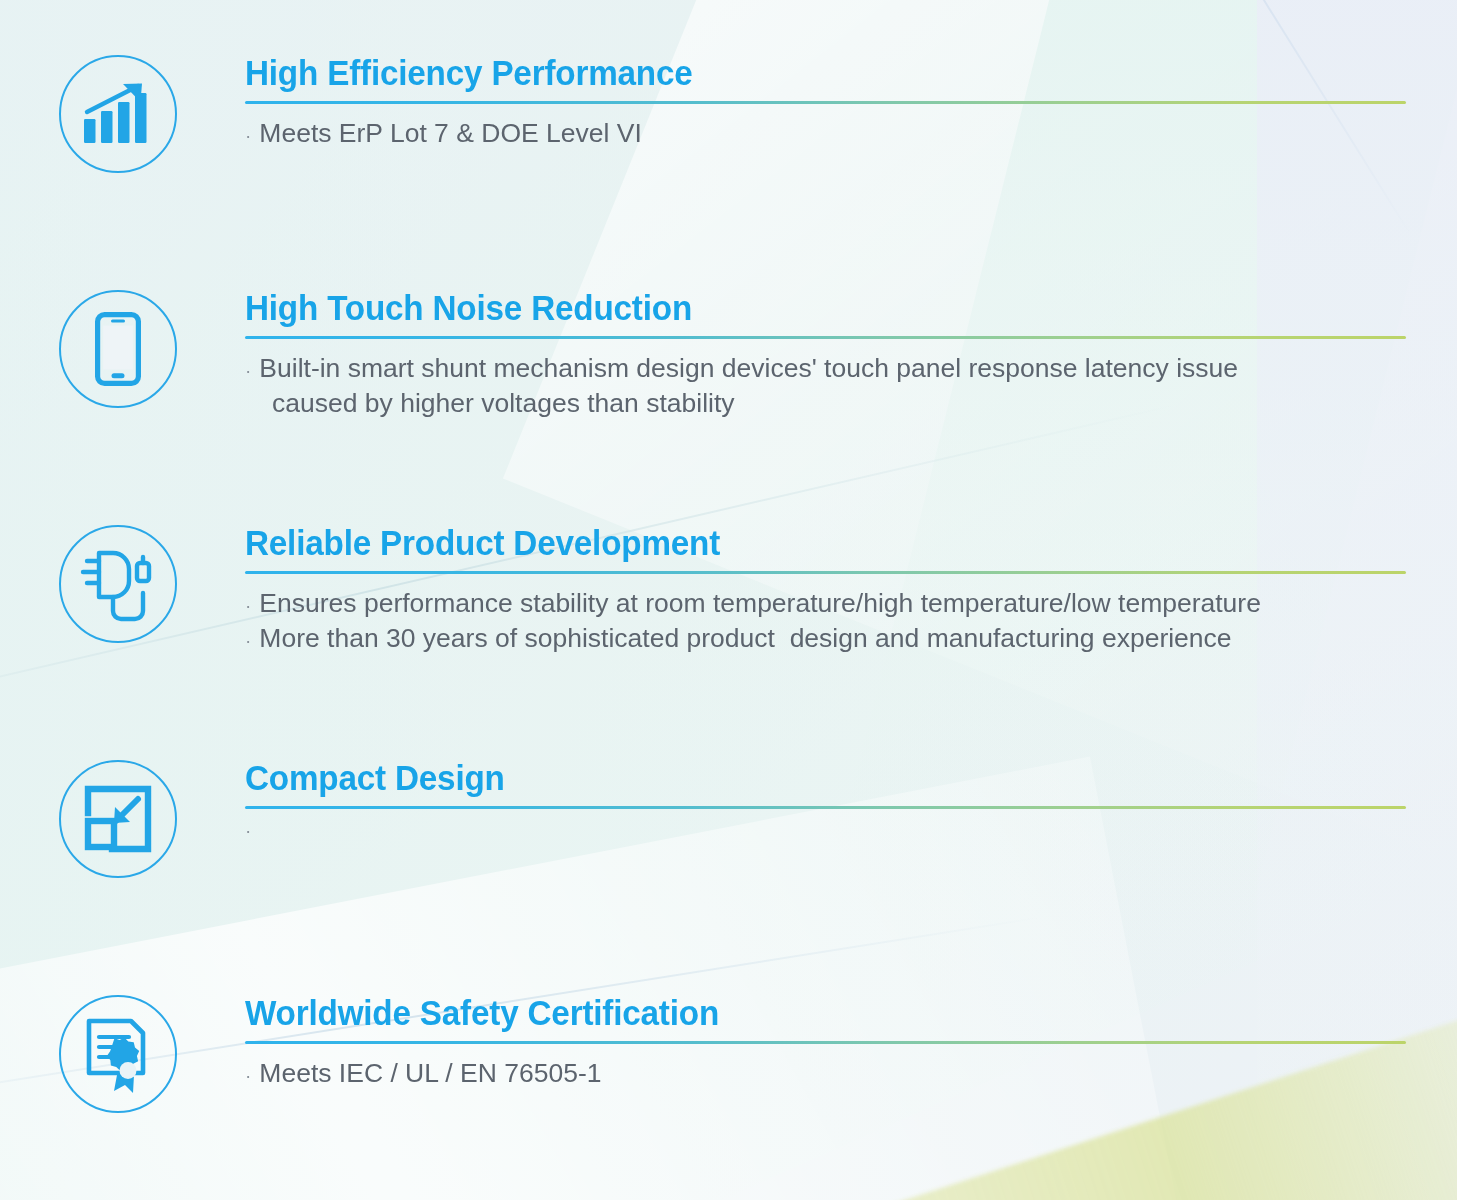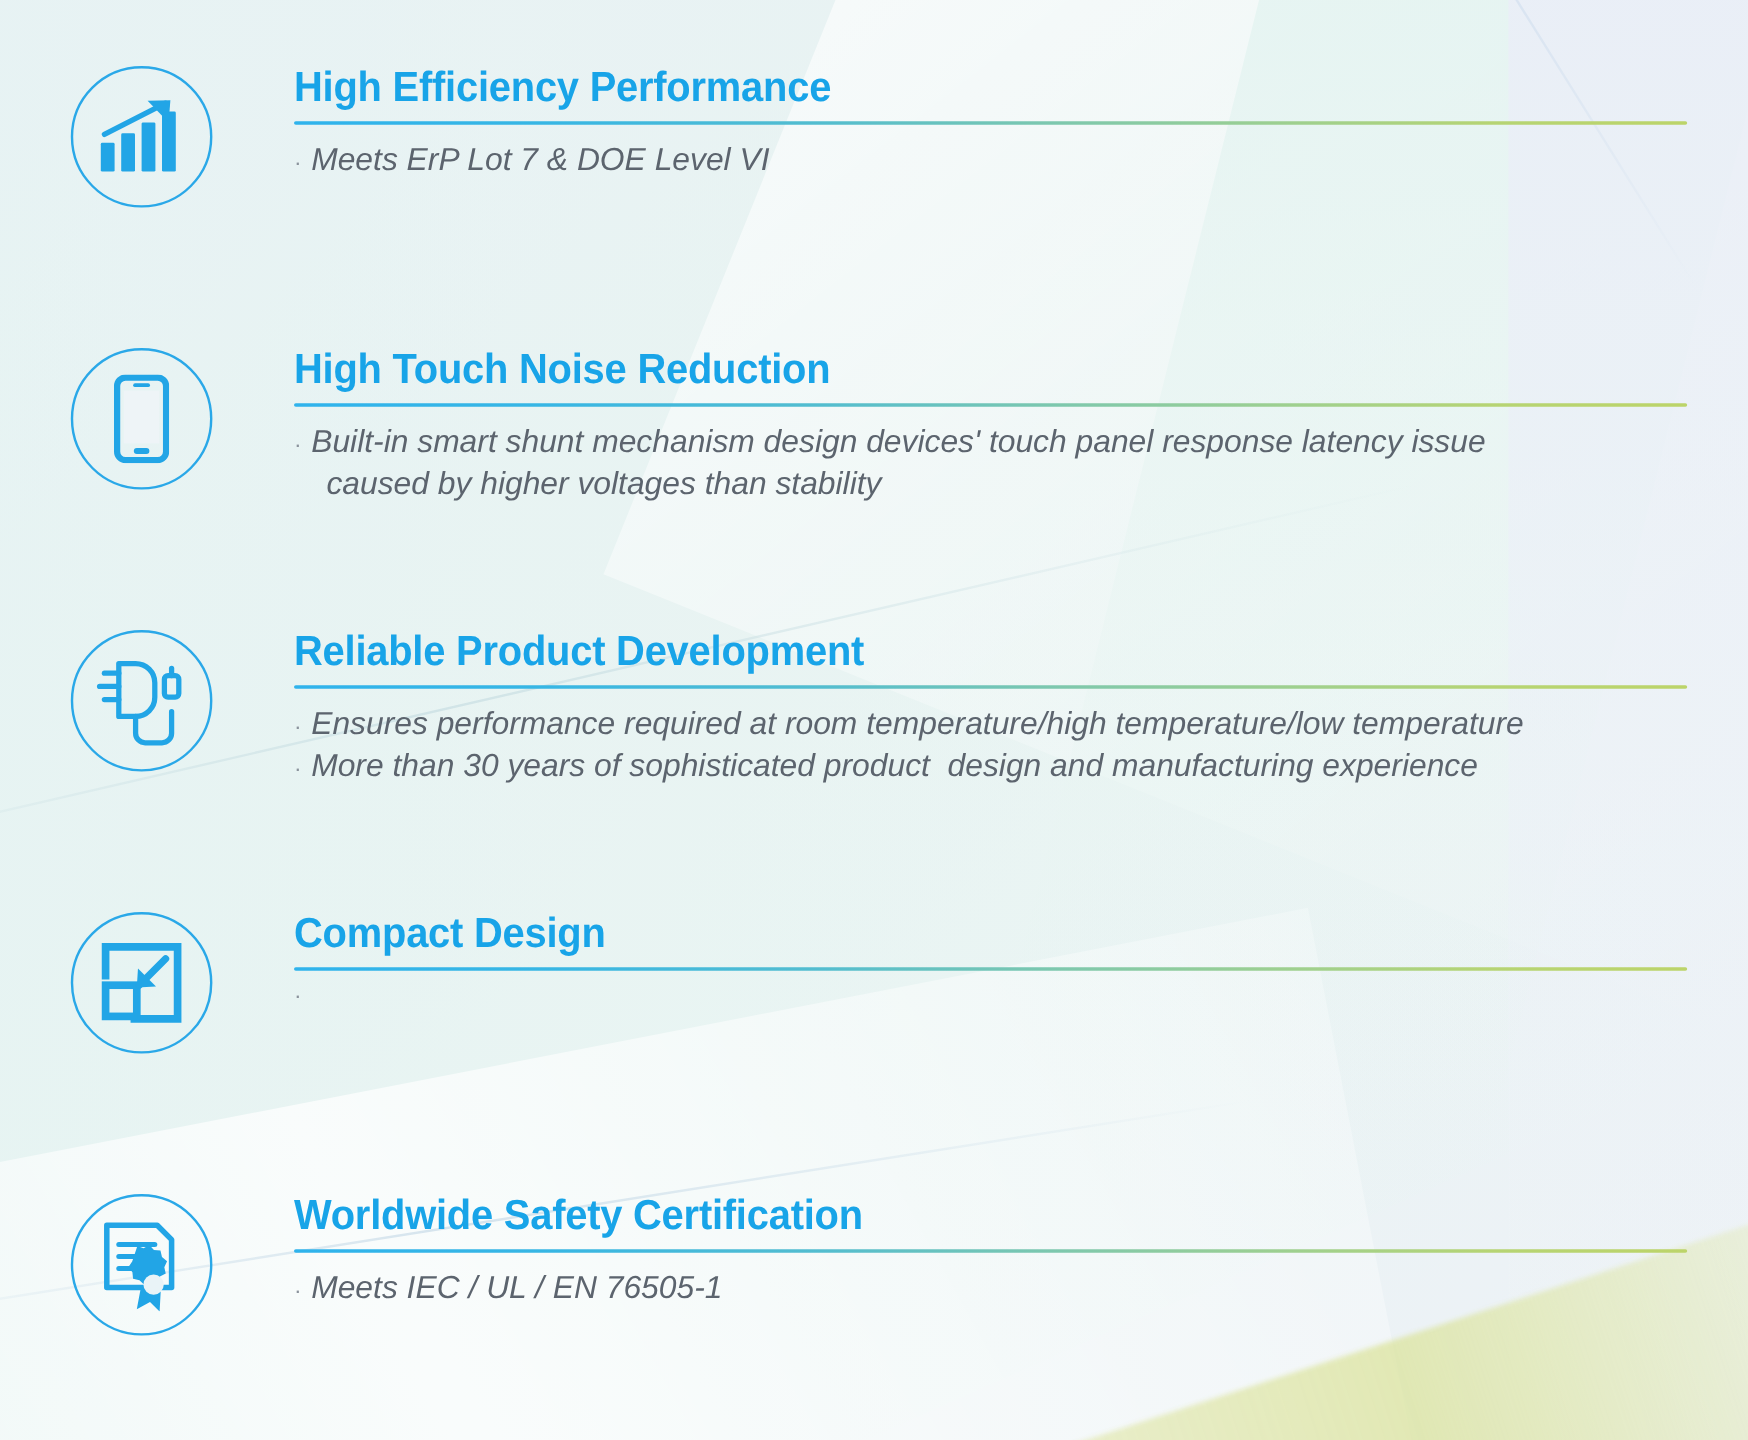--- a/index.html
+++ b/index.html
@@ -187,21 +187,20 @@
     line-height: 1;
     flex: none;
   }
   .feature-line .cont-pad {
     display: inline-block;
     width: 27px;
     flex: none;
   }
   .feature-line .line-text {
     white-space: pre;
-    font-style: italic;
   }
 </style>
 </head>
 <body>
 
 <div class="bg-root">
   <div class="bg-band bg-mint-1"></div>
   <div class="bg-band bg-light-1"></div>
   <div class="bg-band bg-mint-2"></div>
   <div class="bg-band bg-lav-1"></div>
@@ -281,21 +280,21 @@
           <path d="M66 12 v6"></path>
         </g>
       </svg>
     </div>
     <div class="feature-body">
       <div class="feature-title">Reliable Product Development</div>
       <div class="feature-divider"></div>
       <div class="feature-lines">
         <div class="feature-line">
           <span class="bullet">·</span>
-          <span class="line-text">Ensures performance required at room temperature/high temperature/low temperature</span>
+          <span class="line-text">Ensures performance stability at room temperature/high temperature/low temperature</span>
         </div>
         <div class="feature-line">
           <span class="bullet">·</span>
           <span class="line-text">More than 30 years of sophisticated product  design and manufacturing experience</span>
         </div>
       </div>
     </div>
   </div>
 
   <div class="feature-row" style="top:760px;">

